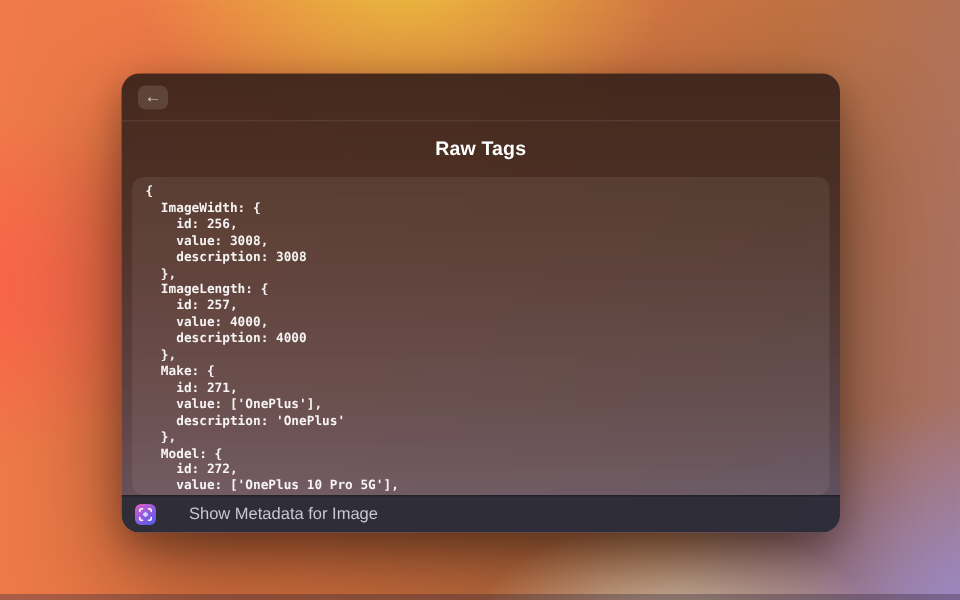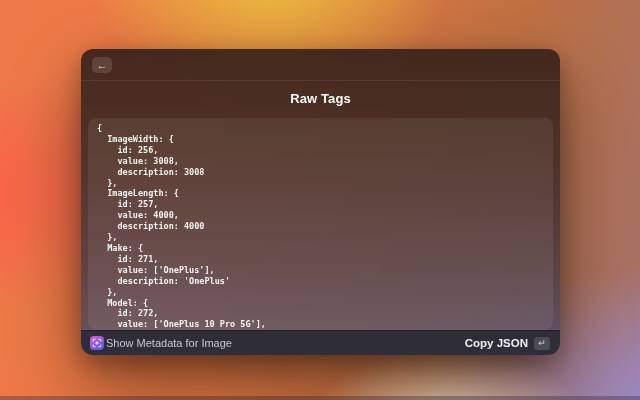--- a/index.html
+++ b/index.html
@@ -70,21 +70,21 @@
     white-space: pre;
   }
 
   .footer {
     flex: 0 0 25px;
     display: flex; align-items: center; justify-content: space-between;
     padding: 0 8px 0 9px;
     background: rgba(39,40,51,0.88);
     border-top: 1px solid rgba(0,0,0,0.25);
   }
-  .footer-left { display: flex; align-items: center; gap: 2px; }
+  .footer-left { display: flex; align-items: center; gap: 22px; }
   .app-icon {
     width: 14px; height: 14px; border-radius: 4px;
     display: inline-flex; align-items: center; justify-content: center;
     background: linear-gradient(145deg, #e05fc6 0%, #8c5ae0 55%, #4b5ce8 100%);
   }
   .app-icon svg { display: block; }
   .footer-title { font-size: 11px; color: #c8c8cf; }
   .footer-right {
     display: flex; align-items: center; gap: 6px;
     cursor: pointer; border-radius: 5px; padding: 2px 2px;
@@ -149,22 +149,16 @@
               <path d="M9 3.2 H9.6 A1.2 1.2 0 0 1 10.8 4.4 V5"></path>
               <path d="M10.8 9 V9.6 A1.2 1.2 0 0 1 9.6 10.8 H9"></path>
               <path d="M5 10.8 H4.4 A1.2 1.2 0 0 1 3.2 9.6 V9"></path>
             </g>
             <rect x="5.6" y="5.6" width="2.8" height="2.8" rx="0.6" transform="rotate(45 7 7)" fill="#cfe0ff" opacity="0.95"></rect>
           </svg>
         </span>
         <span class="footer-title">Show Metadata for Image</span>
       </div>
 
-      <div class="footer-right">
-        <span class="copy-label">Copy JSON</span>
-        <span class="key-badge">
-          <span>↵</span>
-        </span>
-      </div>
     </div>
 
   </div>
 </div>
 
 </body></html>

